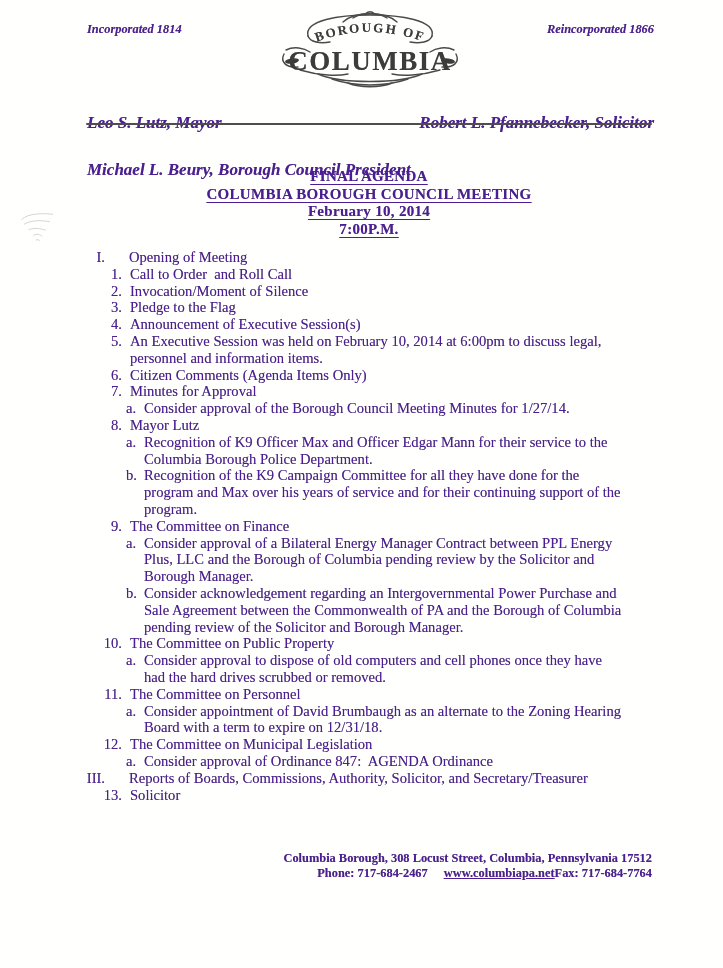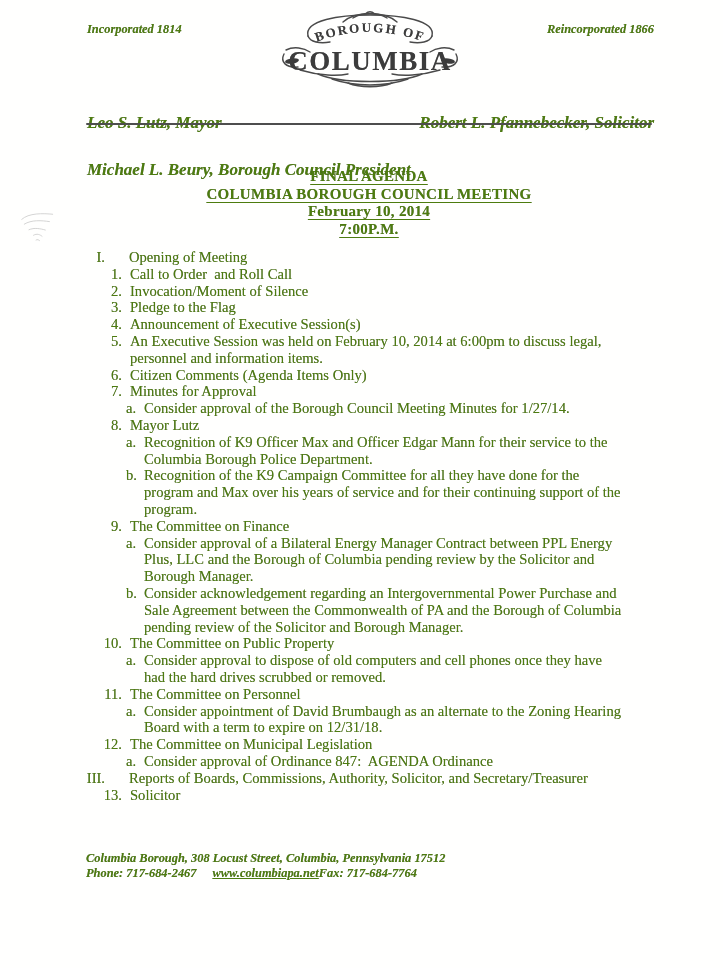--- a/index.html
+++ b/index.html
@@ -1,18 +1,18 @@
 <!DOCTYPE html>
 <html><head>
 <meta charset="utf-8">
 <style>
   html,body{margin:0;padding:0;background:#ffffff;}
   .page{
     position:relative;width:723px;height:968px;background:#fffffe;overflow:hidden;
-    font-family:"Liberation Serif","DejaVu Serif",serif;color:#4d7c0f;
+    font-family:"Liberation Serif","DejaVu Serif",serif;color:#4c1d95;
     text-shadow:0 0 .4px rgba(40,40,40,.5);
   }
   
   .hdr-small{position:absolute;font-size:12.4px;font-weight:bold;font-style:italic;white-space:pre;}
   .officials{position:absolute;top:84px;font-size:17px;font-weight:bold;font-style:italic;line-height:15.6px;white-space:pre;}
   .officials.right{text-align:right;}
   .logo{position:absolute;left:280px;top:5px;width:180px;height:84px;}
   .logo svg text{fill:#3c3c3c;font-family:"Liberation Serif","DejaVu Serif",serif;}
   .rule{position:absolute;left:86px;top:123px;width:566px;height:2px;background:#4e4e4e;border-radius:1px;}
   
@@ -26,22 +26,22 @@
   .entry{position:relative;}
   .entry .lbl{position:absolute;top:0;line-height:16.8px;}
   .entry .txt{display:block;white-space:pre;line-height:16.8px;}
   .entry.section{padding-left:44px;}
   .entry.section .lbl{left:0;width:20px;text-align:right;}
   .entry.item{padding-left:45px;}
   .entry.item .lbl{left:14px;width:23px;text-align:right;}
   .entry.sub{padding-left:59px;}
   .entry.sub .lbl{left:41px;width:16px;text-align:left;}
   
-  .footer{position:absolute;left:86px;top:851px;width:566px;text-align:left;
-    font-size:12.4px;font-weight:bold;font-style:italic;line-height:14.8px;}
+  .footer{position:absolute;left:86px;top:851px;width:566px;text-align:right;
+    font-size:12.4px;font-weight:bold;line-height:14.8px;}
   .footer .website{text-decoration:underline;margin-left:16px;}
   
   .smudge{position:absolute;left:14px;top:204px;width:46px;height:40px;transform:rotate(-6deg);opacity:.5;}
 </style>
 </head>
 <body>
 
 <div class="page">
 
   <div class="hdr-small" style="left:87px;top:22px">Incorporated 1814</div>

